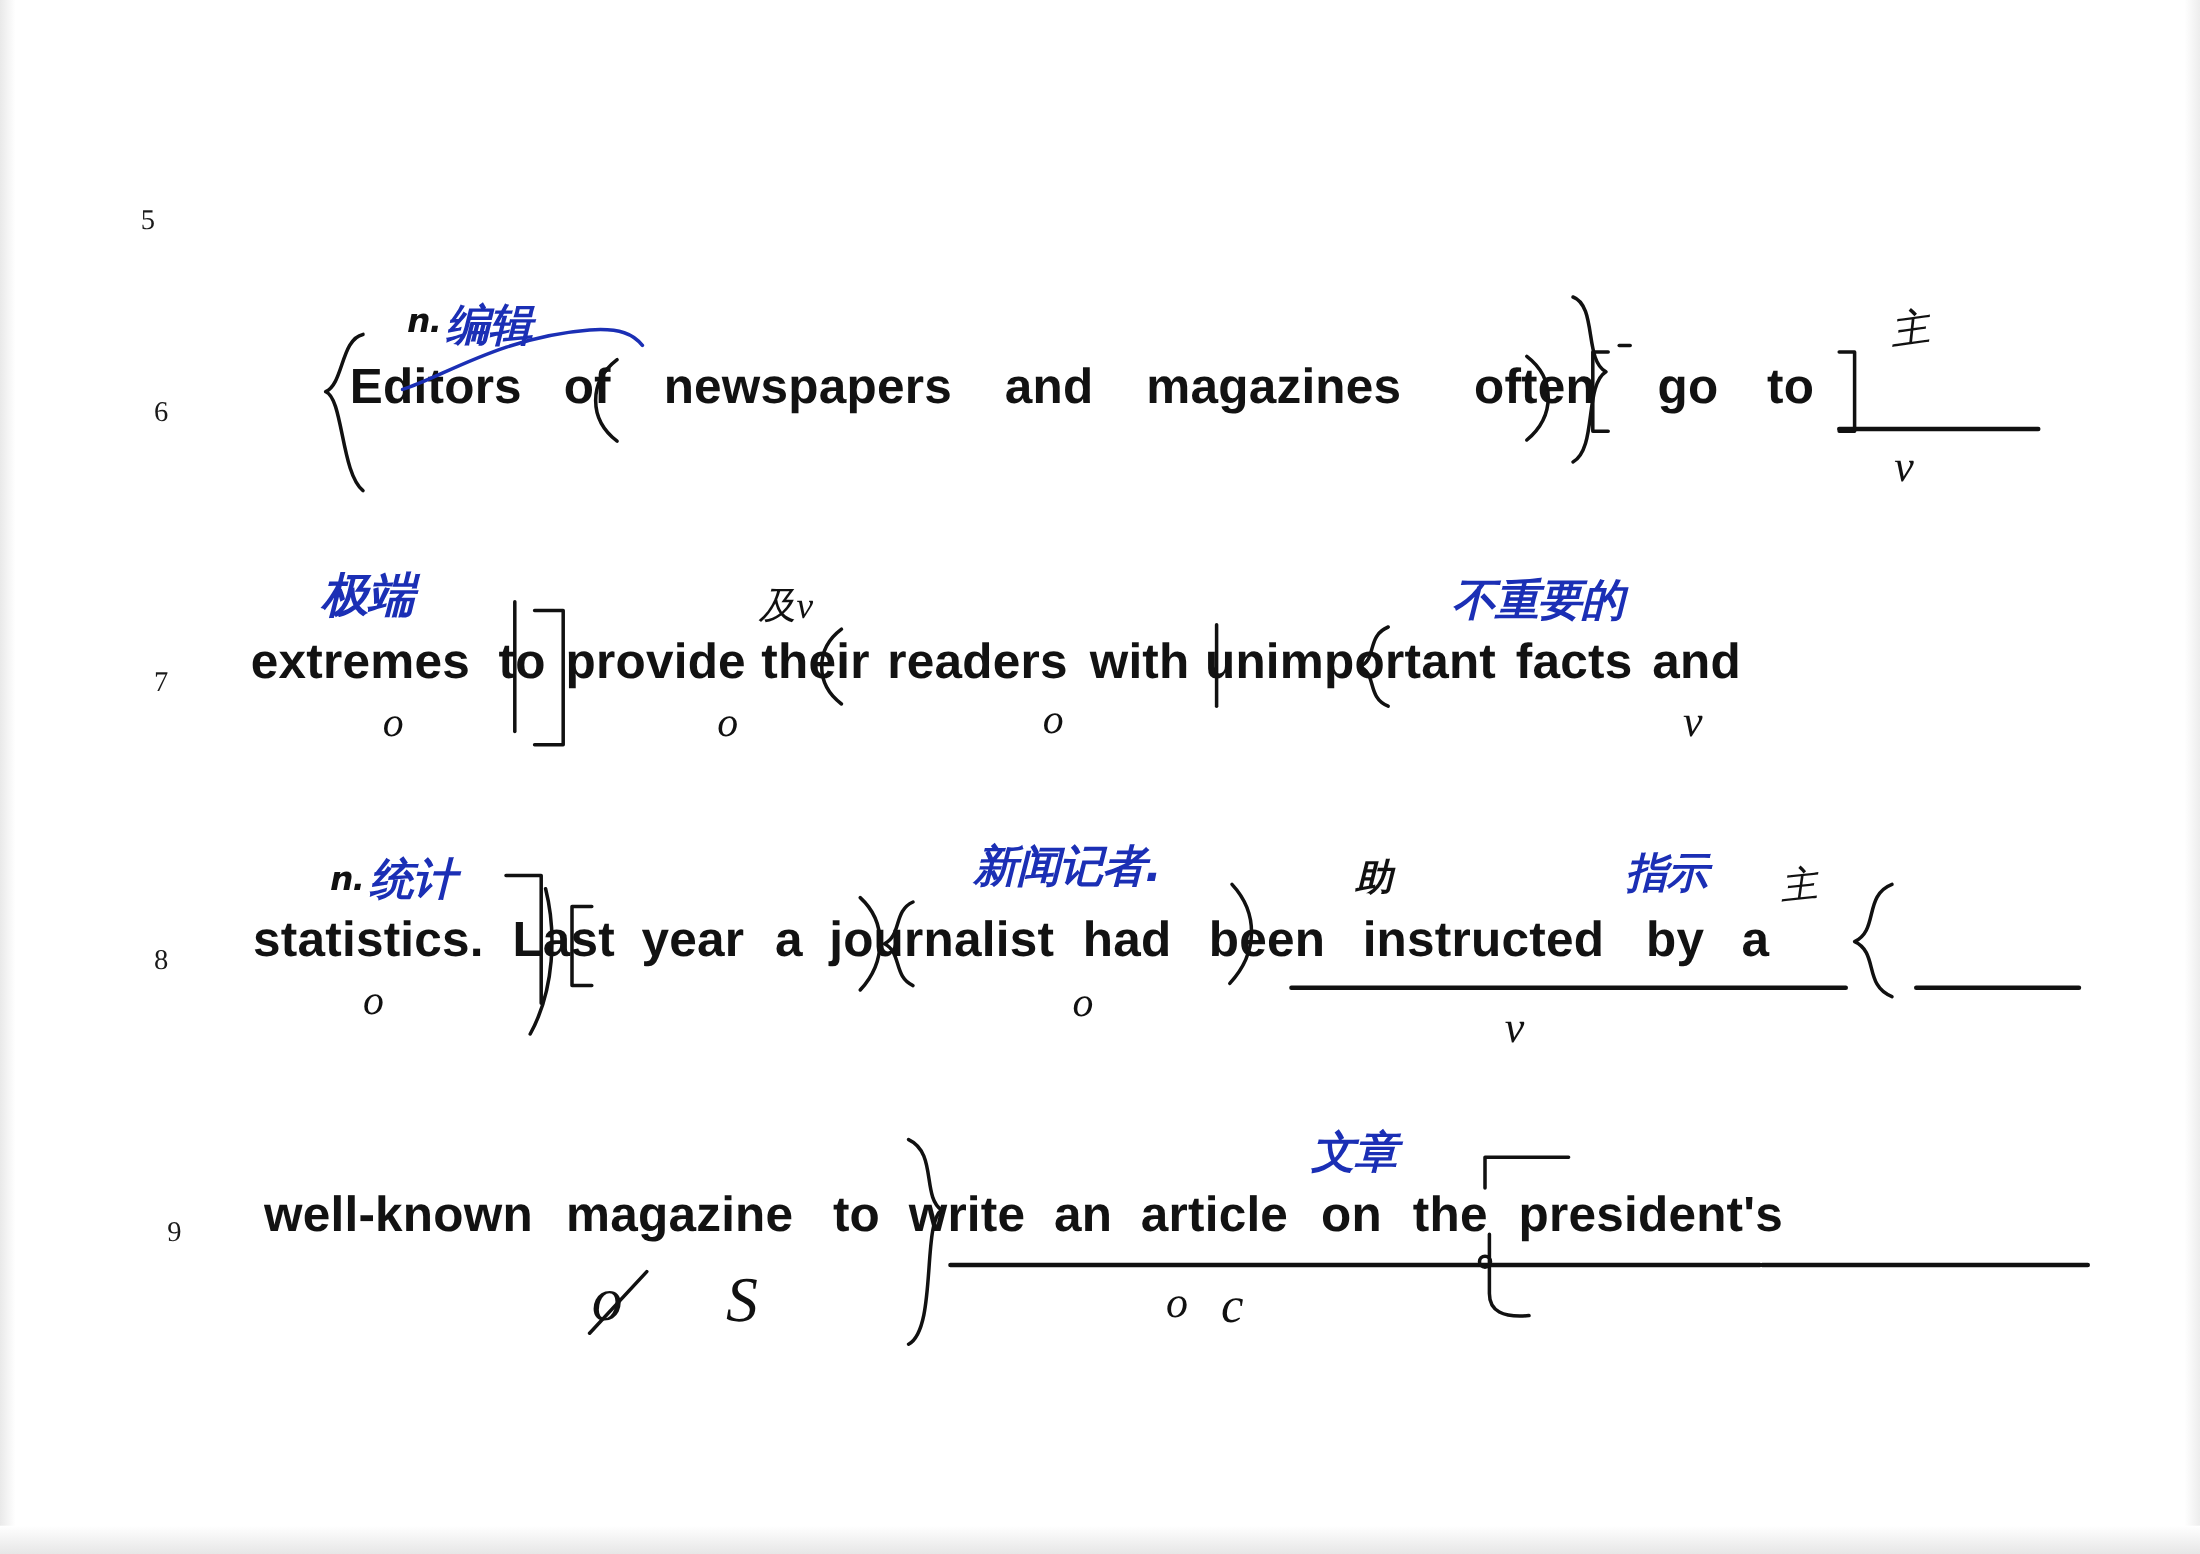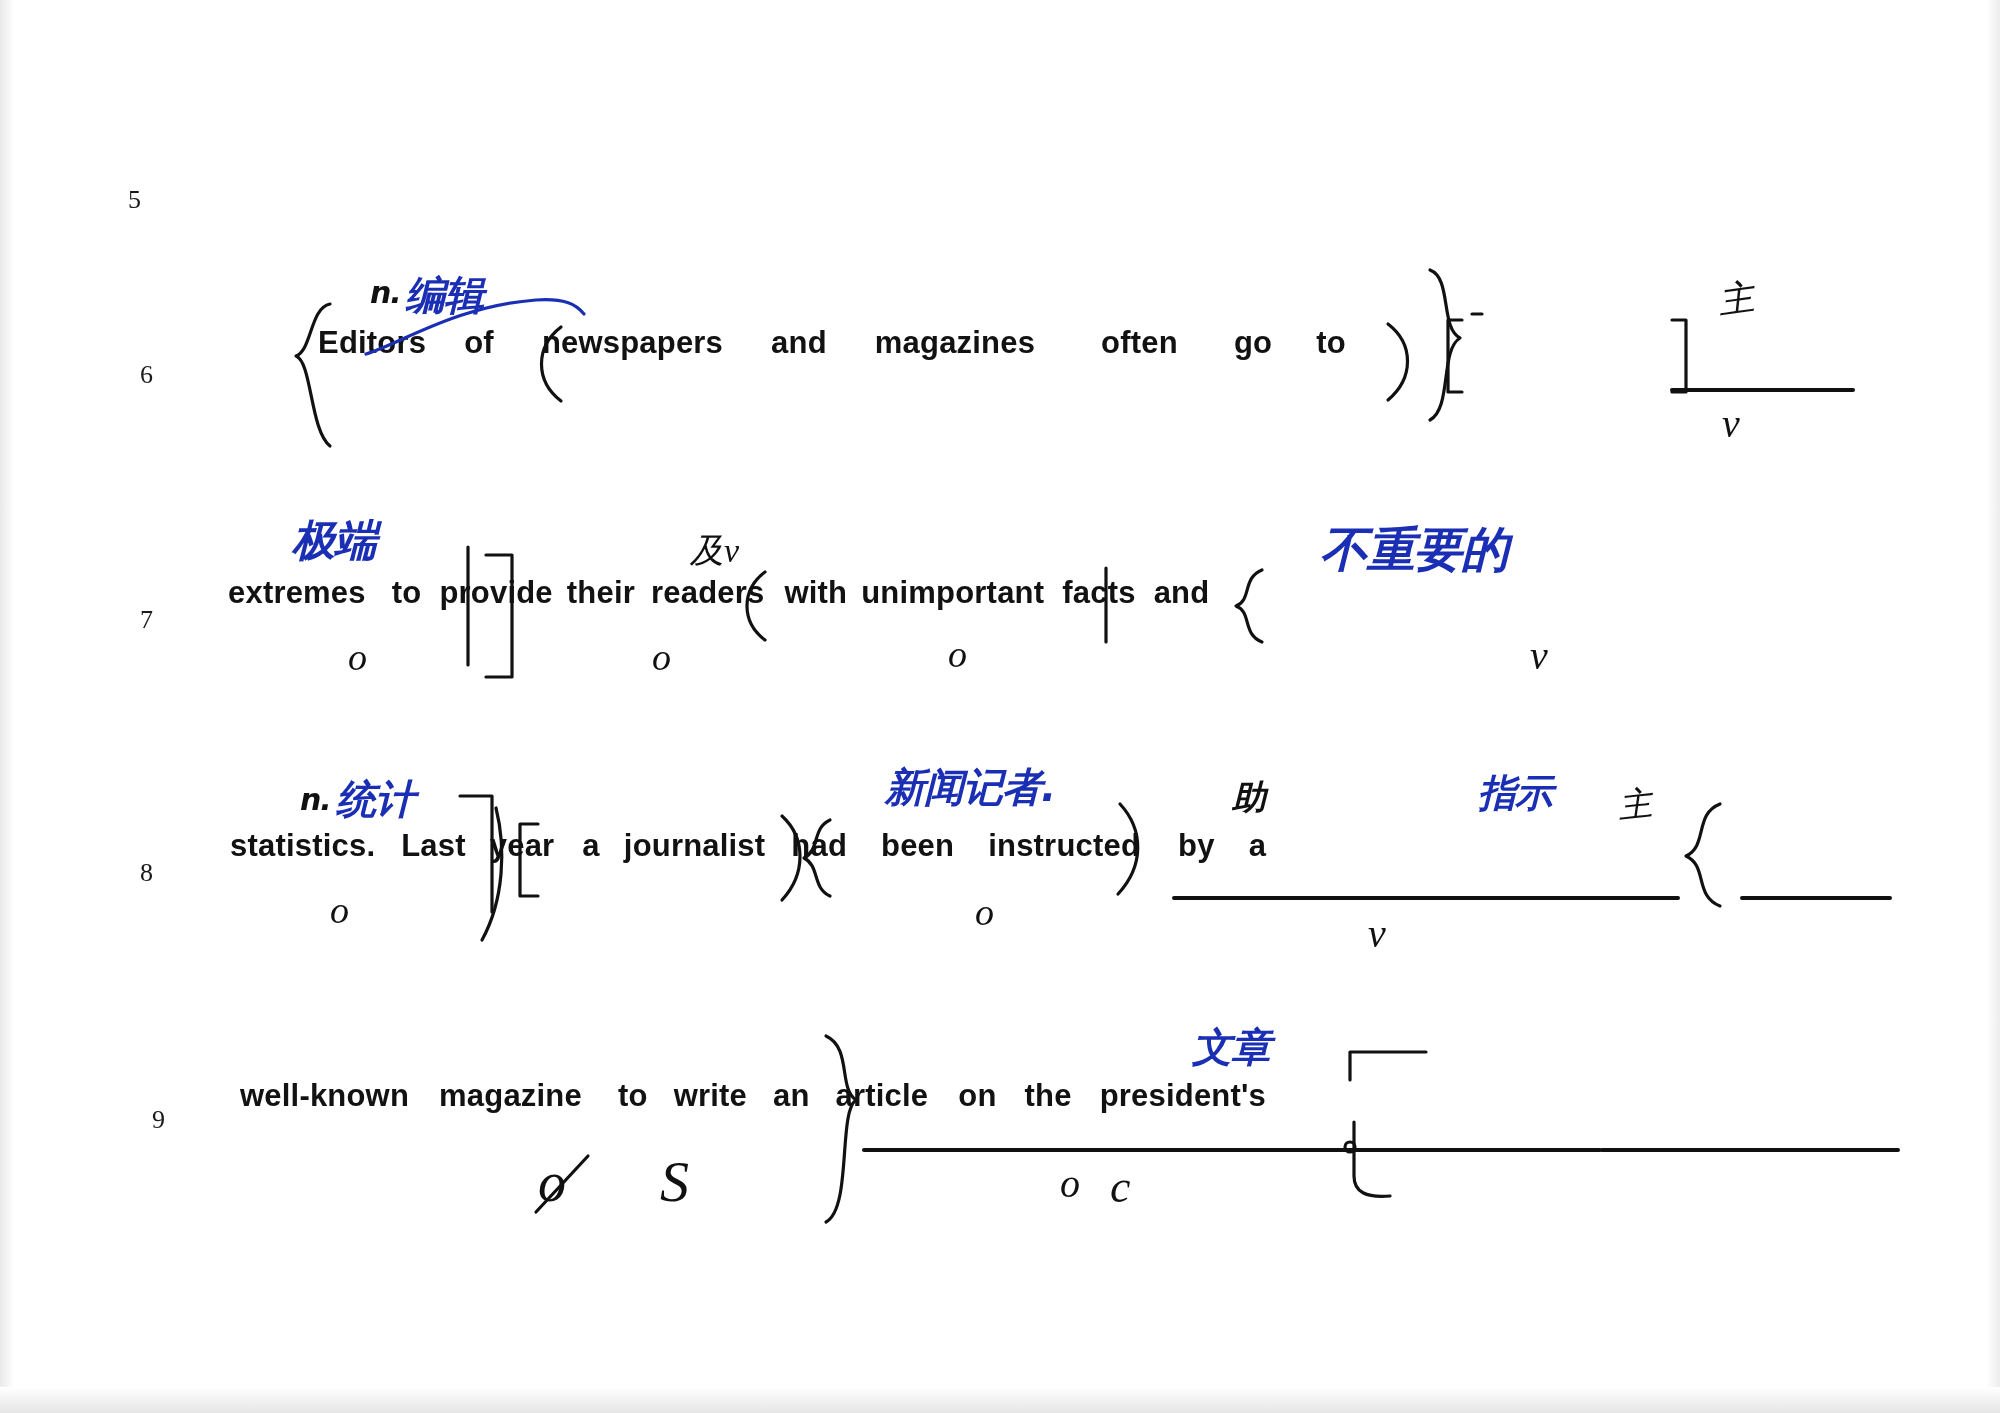--- a/index.html
+++ b/index.html
@@ -53,21 +53,21 @@
     text-align: center;
     font-size: 42px;
     font-weight: bold;
     color: #111111;
     letter-spacing: 0.3px;
   }
 
   
   .line {
     position: absolute;
-    font-size: 31px;
+    font-size: 45px;
     font-weight: bold;
     color: #121212;
     white-space: nowrap;
     letter-spacing: 0.2px;
   }
   .line-num {
     position: absolute;
     font-size: 26px;
     font-weight: normal;
     color: #1a1a1a;
@@ -180,21 +180,21 @@
 
   <svg class="ink" style="left:1228px; top:568px;" width="42" height="76">
     <path d="M 34 2 C 14 10, 24 32, 8 38 C 24 44, 14 66, 34 74"></path>
   </svg>
 
   <div class="ann cn ann-blue" style="left:292px; top:512px; font-size:43px;">极端</div>
   <div class="ann pen" style="left:348px; top:635px; font-size:38px;">o</div>
   <div class="ann pen" style="left:690px; top:528px; font-size:34px;">及v</div>
   <div class="ann pen" style="left:652px; top:635px; font-size:38px;">o</div>
   <div class="ann pen" style="left:948px; top:632px; font-size:38px;">o</div>
-  <div class="ann cn ann-blue" style="left:1320px; top:518px; font-size:48px;">不重要的</div>
+  <div class="ann cn ann-blue" style="left:1320px; top:518px; font-size:40px;">不重要的</div>
   <div class="ann pen" style="left:1530px; top:632px; font-size:40px;">v</div>
 
   <div class="line" style="left:230px; top:828px;">
     <span class="w">statistics.</span><span class="w" style="width:26px;"></span><span class="w">Last</span><span class="w" style="width:24px;"></span><span class="w">year</span><span class="w" style="width:28px;"></span><span class="w">a</span><span class="w" style="width:24px;"></span><span class="w">journalist</span><span class="w" style="width:26px;"></span><span class="w">had</span><span class="w" style="width:34px;"></span><span class="w">been</span><span class="w" style="width:34px;"></span><span class="w">instructed</span><span class="w" style="width:38px;"></span><span class="w">by</span><span class="w" style="width:34px;"></span><span class="w">a</span>
   </div>
 
   <svg class="ink" style="left:452px; top:790px;" width="60" height="180">
     <path d="M 8 6 L 40 6 L 40 122"></path>
     <path d="M 44 18 C 54 58, 52 110, 30 150"></path>
   </svg>

